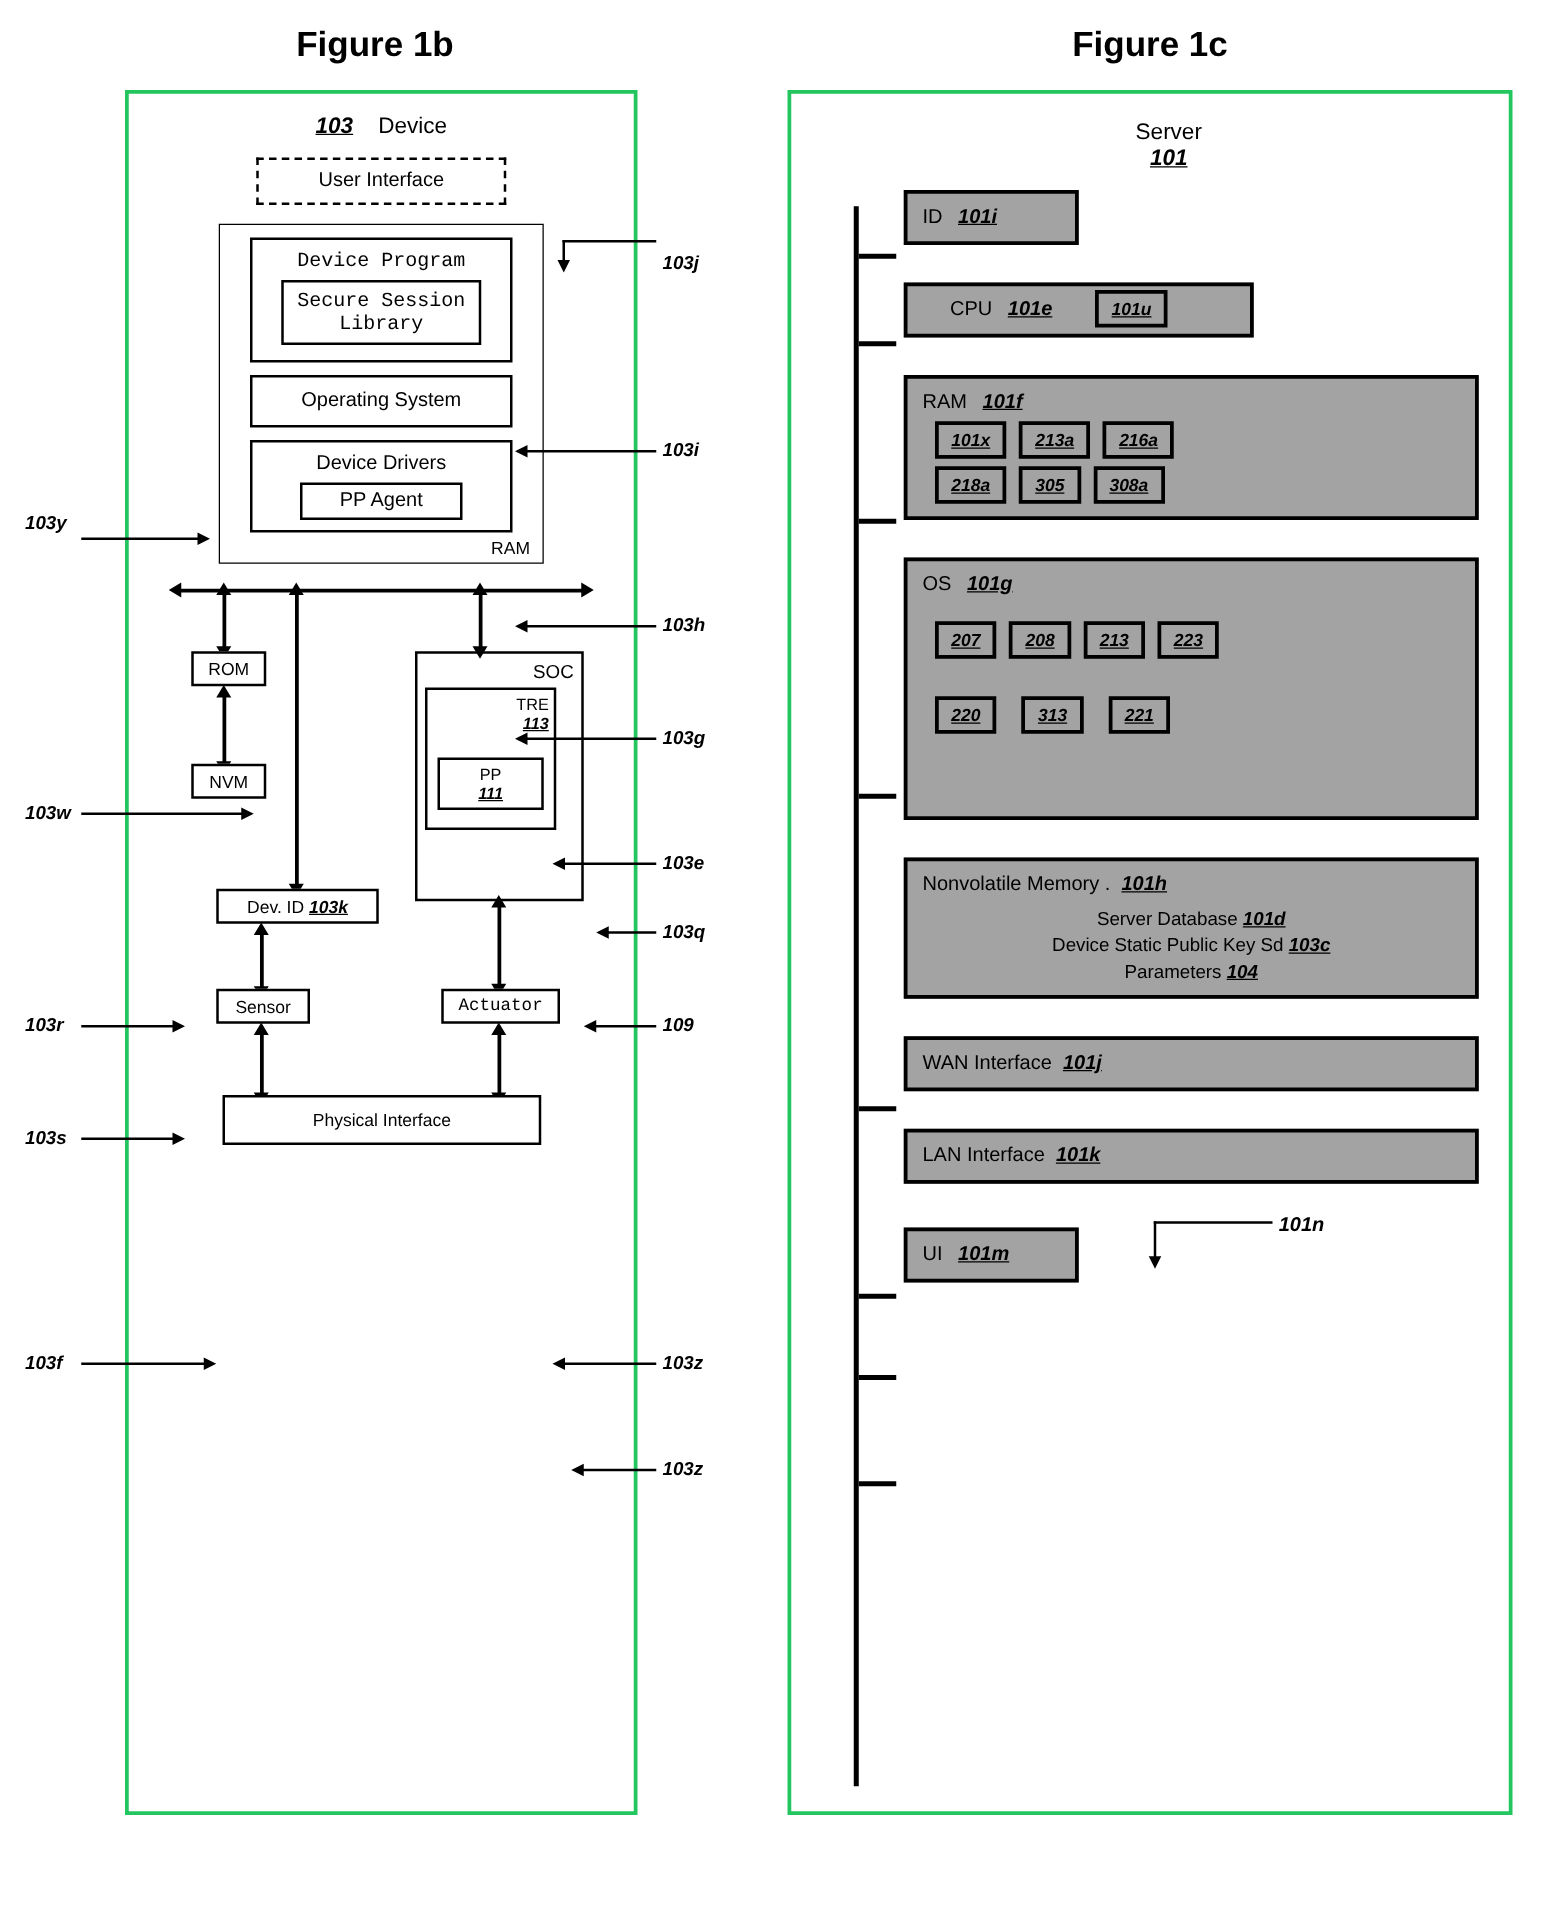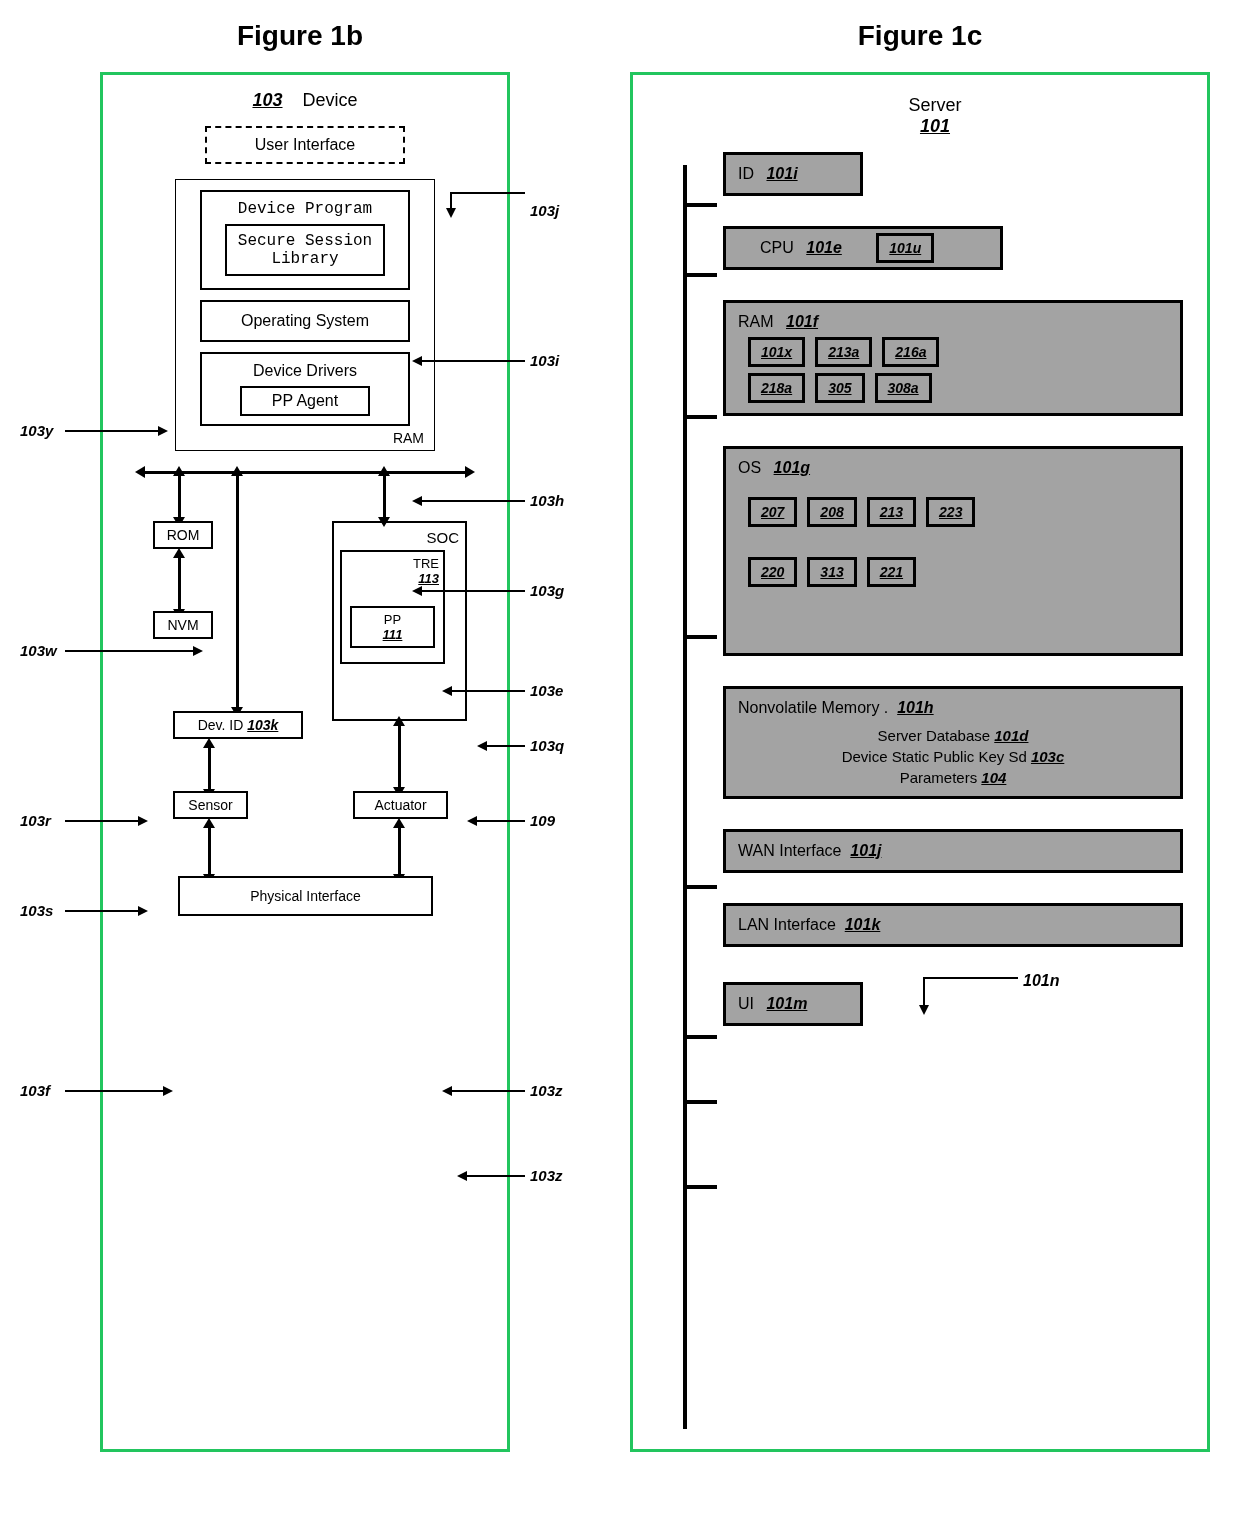--- a/index.html
+++ b/index.html
@@ -157,32 +157,32 @@
           <div class="tre-box">
             <div class="lbl2"><span>TRE</span><br><span class="uid">113</span></div>
             <div class="pp-box">
               <span>PP</span><br>
               <span class="uid">111</span>
             </div>
           </div>
         </div>
 
         <div class="vconn" style="left:280px; top:263px; height:65px;"></div>
-        <div class="bus-box" style="left:235px; top:330px; width:95px;"><span>Actuator</span></div>
+        <div class="bus-box" style="left:235px; top:330px; width:95px;font-family:Liberation Mono, monospace;"><span>Actuator</span></div>
 
         <div class="vconn" style="left:90px; top:365px; height:50px;"></div>
         <div class="vconn" style="left:280px; top:365px; height:50px;"></div>
 
         <div class="bus-box" style="left:60px; top:415px; width:255px; padding:10px;">
           <span>Physical Interface</span>
         </div>
       </div>
     </div>
 
-    <span class="callout" style="left:0; top:350px;">103y</span>
+    <span class="callout" style="left:0; top:338px;">103y</span>
     <div class="arrow-h right" style="left:45px; top:358px; width:95px;"></div>
 
     <span class="callout" style="left:0; top:570px;">103w</span>
     <div class="arrow-h right" style="left:45px; top:578px; width:130px;"></div>
 
     <span class="callout" style="left:0; top:740px;">103r</span>
     <div class="arrow-h right" style="left:45px; top:748px; width:75px;"></div>
 
     <span class="callout" style="left:0; top:830px;">103s</span>
     <div class="arrow-h right" style="left:45px; top:838px; width:75px;"></div>
@@ -262,21 +262,21 @@
     <div class="stub" style="top: 560px; width:30px;"></div>
     <div class="c-block wide" style="min-height:210px;">
       <span class="lbl-left">OS</span>
       <span class="uid">101g</span>
       <div class="row" style="margin-top:20px;">
         <span class="mini"><span class="uid">207</span></span>
         <span class="mini"><span class="uid">208</span></span>
         <span class="mini"><span class="uid">213</span></span>
         <span class="mini"><span class="uid">223</span></span>
       </div>
-      <div class="row" style="margin-top:30px;">
+      <div class="row" style="margin-top:30px;gap:20px;">
         <span class="mini"><span class="uid">220</span></span>
         <span class="mini"><span class="uid">313</span></span>
         <span class="mini"><span class="uid">221</span></span>
       </div>
     </div>
 
     <div class="stub" style="top: 810px; width:30px;"></div>
     <div class="c-block wide">
       <div>
         <span>Nonvolatile Memory .</span>

